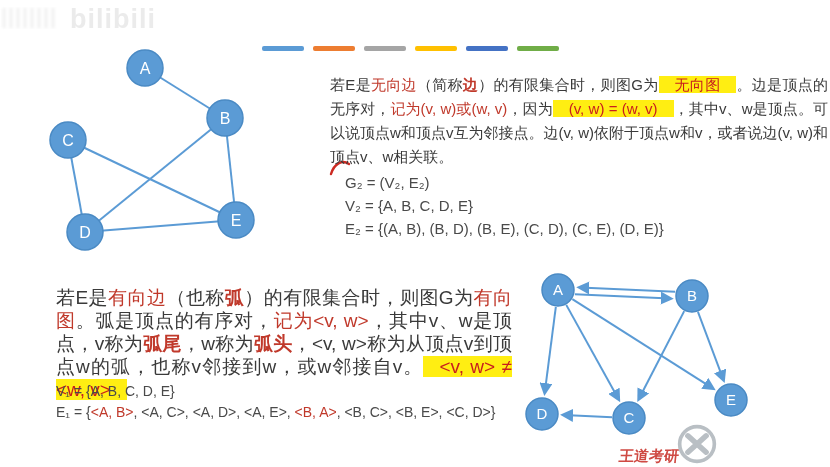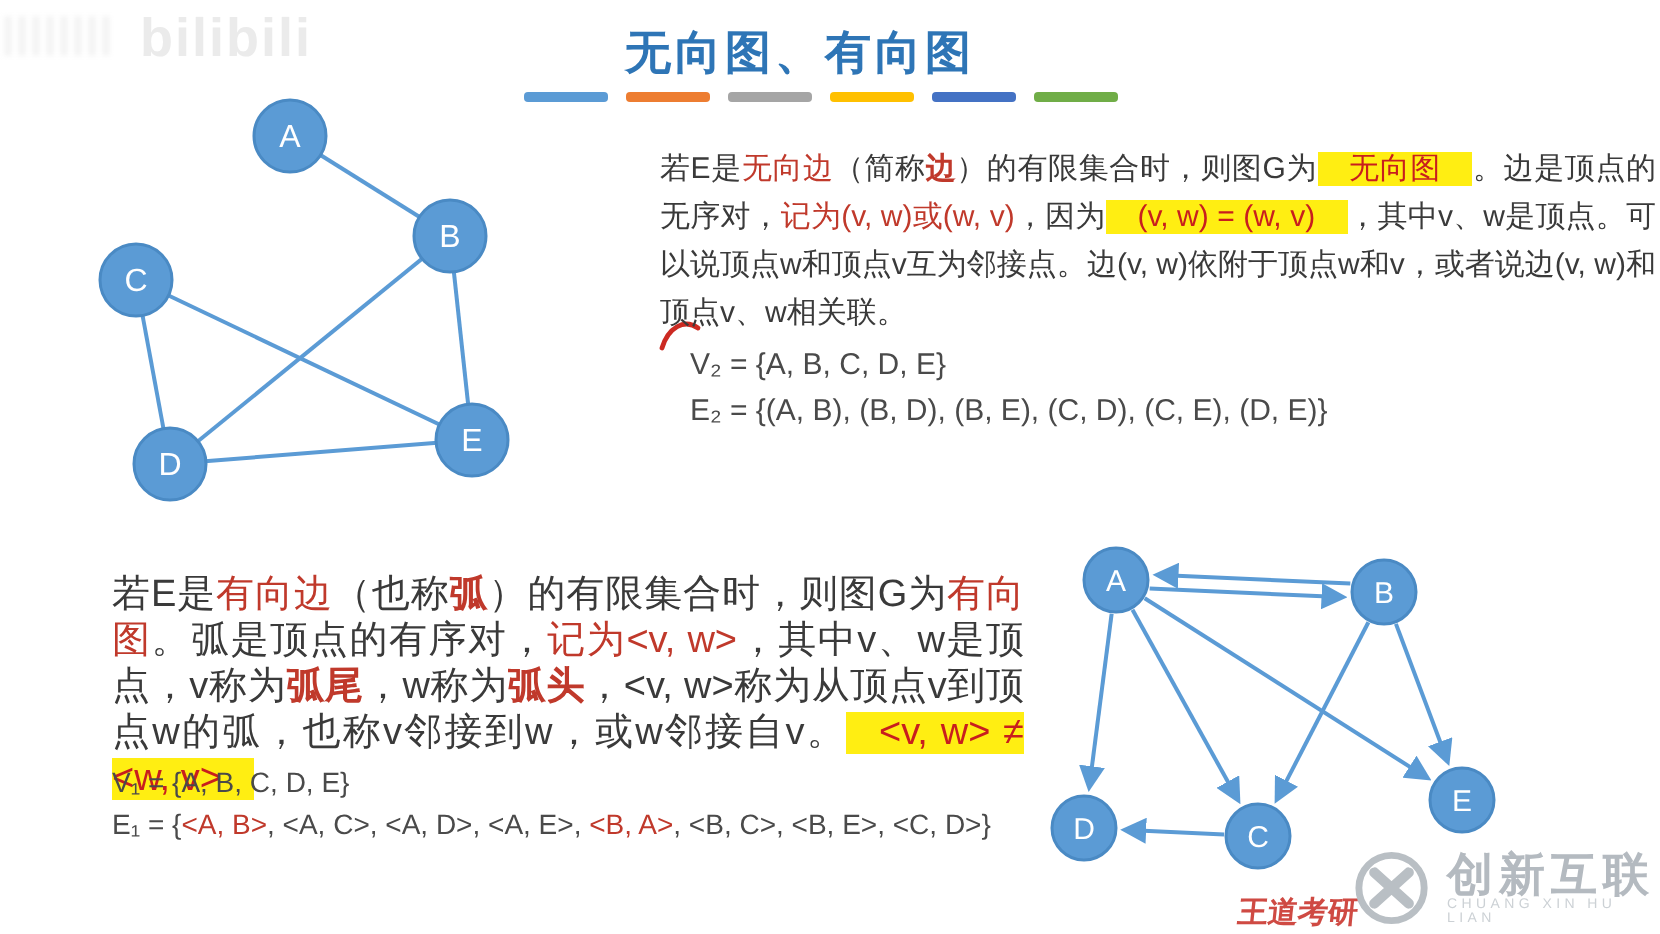--- a/index.html
+++ b/index.html
@@ -55,21 +55,20 @@
   .brand-en { font-size:7px; color:#ccd1d5; letter-spacing:2.2px; }
 </style>
 </head>
 <body>
 
 <div class="stage">
 
   <div class="smudge"></div>
   <div class="bili">bilibili</div>
 
-  <div class="title">无向图、有向图</div>
   <div class="bars">
       <div style="background: rgb(91, 155, 213);"></div>
       <div style="background: rgb(237, 125, 49);"></div>
       <div style="background: rgb(165, 165, 165);"></div>
       <div style="background: rgb(255, 192, 0);"></div>
       <div style="background: rgb(68, 114, 196);"></div>
       <div style="background: rgb(112, 173, 71);"></div>
     </div>
 
   <svg id="graph-layer" width="830" height="467" viewBox="0 0 830 467">
@@ -111,37 +110,34 @@
       <text x="629" y="418" text-anchor="middle" dy="0.35em" fill="#ffffff" font-size="15" font-family="&quot;Liberation Sans&quot;, sans-serif">C</text>
       <circle cx="542" cy="414" r="16" fill="#5B9BD5" stroke="#4A8AC4" stroke-width="1.5"></circle>
       <text x="542" y="414" text-anchor="middle" dy="0.35em" fill="#ffffff" font-size="15" font-family="&quot;Liberation Sans&quot;, sans-serif">D</text>
       <circle cx="731" cy="400" r="16" fill="#5B9BD5" stroke="#4A8AC4" stroke-width="1.5"></circle>
       <text x="731" y="400" text-anchor="middle" dy="0.35em" fill="#ffffff" font-size="15" font-family="&quot;Liberation Sans&quot;, sans-serif">E</text>
     </svg>
 
   <div class="para para1"><span>若E是</span><span class="r">无向边</span><span>（简称</span><span class="rb">边</span><span>）的有限集合时，则图G为</span><span class="rh">无向图</span><span>。边是顶点的无序对，</span><span class="r">记为(v, w)或(w, v)</span><span>，因为</span><span class="rh">(v, w) = (w, v)</span><span>，其中v、w是顶点。可以说顶点w和顶点v互为邻接点。边(v, w)依附于顶点w和v，或者说边(v, w)和顶点v、w相关联。</span></div>
 
   <div class="formulas f2">
+    <div class="line"><span>G₂ = (V₂, E₂)</span></div>
     <div class="line"><span>V₂ = {A, B, C, D, E}</span></div>
     <div class="line"><span>E₂ = {(A, B), (B, D), (B, E), (C, D), (C, E), (D, E)}</span></div>
   </div>
 
   <div class="para para2"><span>若E是</span><span class="r">有向边</span><span>（也称</span><span class="rb">弧</span><span>）的有限集合时，则图G为</span><span class="r">有向图</span><span>。弧是顶点的有序对，</span><span class="r">记为&lt;v, w&gt;</span><span>，其中v、w是顶点，v称为</span><span class="rb">弧尾</span><span>，w称为</span><span class="rb">弧头</span><span>，&lt;v, w&gt;称为从顶点v到顶点w的弧，也称v邻接到w，或w邻接自v。</span><span class="rh">&lt;v, w&gt; ≠ &lt;w, v&gt;</span></div>
 
   <div class="formulas f1">
     <div class="line"><span>V₁ = {A, B, C, D, E}</span></div>
     <div class="line"><span>E₁ = {</span><span class="r">&lt;A, B&gt;</span><span>, &lt;A, C&gt;, &lt;A, D&gt;, &lt;A, E&gt;, </span><span class="r">&lt;B, A&gt;</span><span>, &lt;B, C&gt;, &lt;B, E&gt;, &lt;C, D&gt;}</span></div>
   </div>
 
   <div class="csdn-red">王道考研</div>
 
   <div class="brandlogo">
     <svg width="42" height="42" viewBox="0 0 46 46">
       <circle cx="23" cy="23" r="19" fill="none" stroke="#b9bfc4" stroke-width="4"></circle>
       <path d="M13 14 L33 32 M33 14 L13 32" stroke="#b9bfc4" stroke-width="6" stroke-linecap="round" fill="none"></path>
     </svg>
-    <div class="brand-text">
-      <span class="brand-cn">创新互联</span>
-      <span class="brand-en">CHUANG XIN HU LIAN</span>
-    </div>
   </div>
 
 </div>
 
 </body></html>

